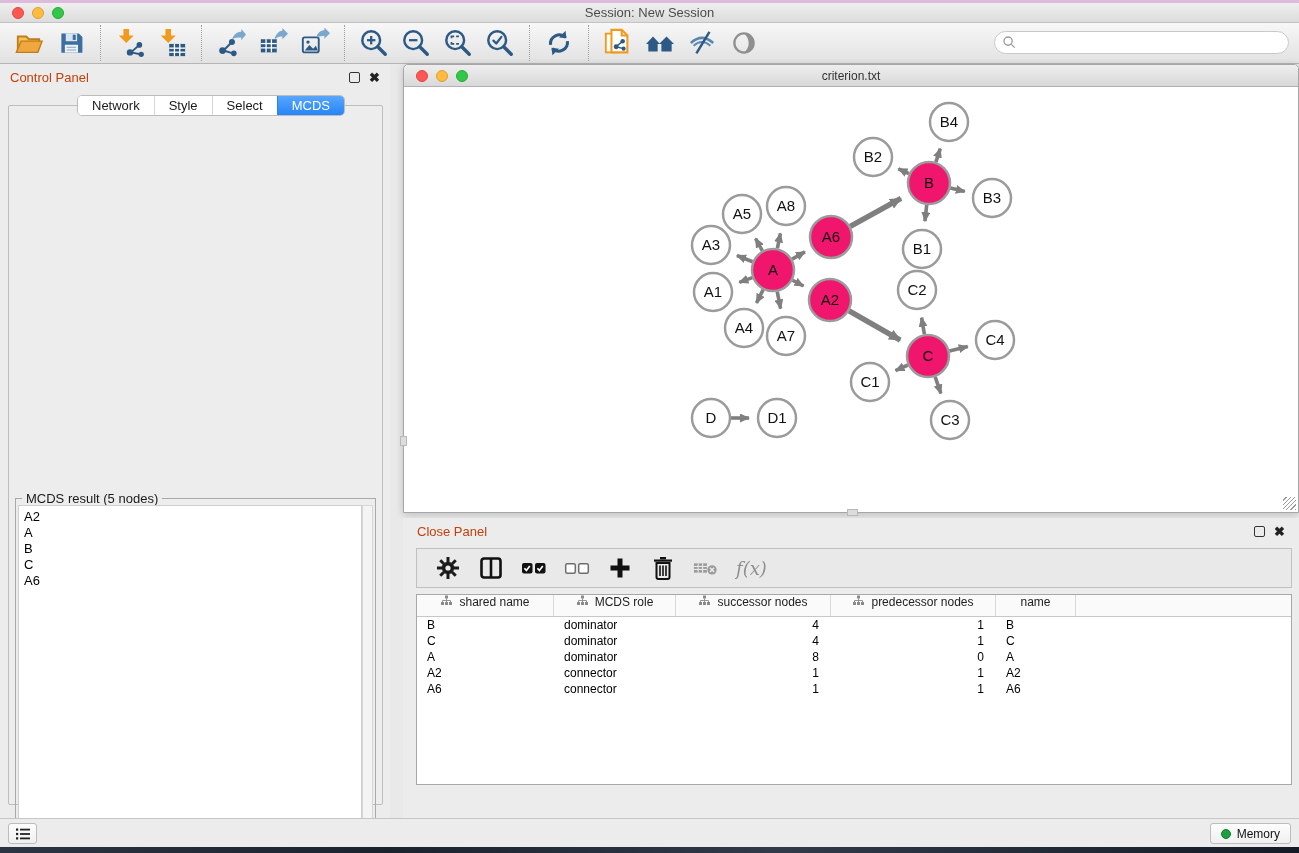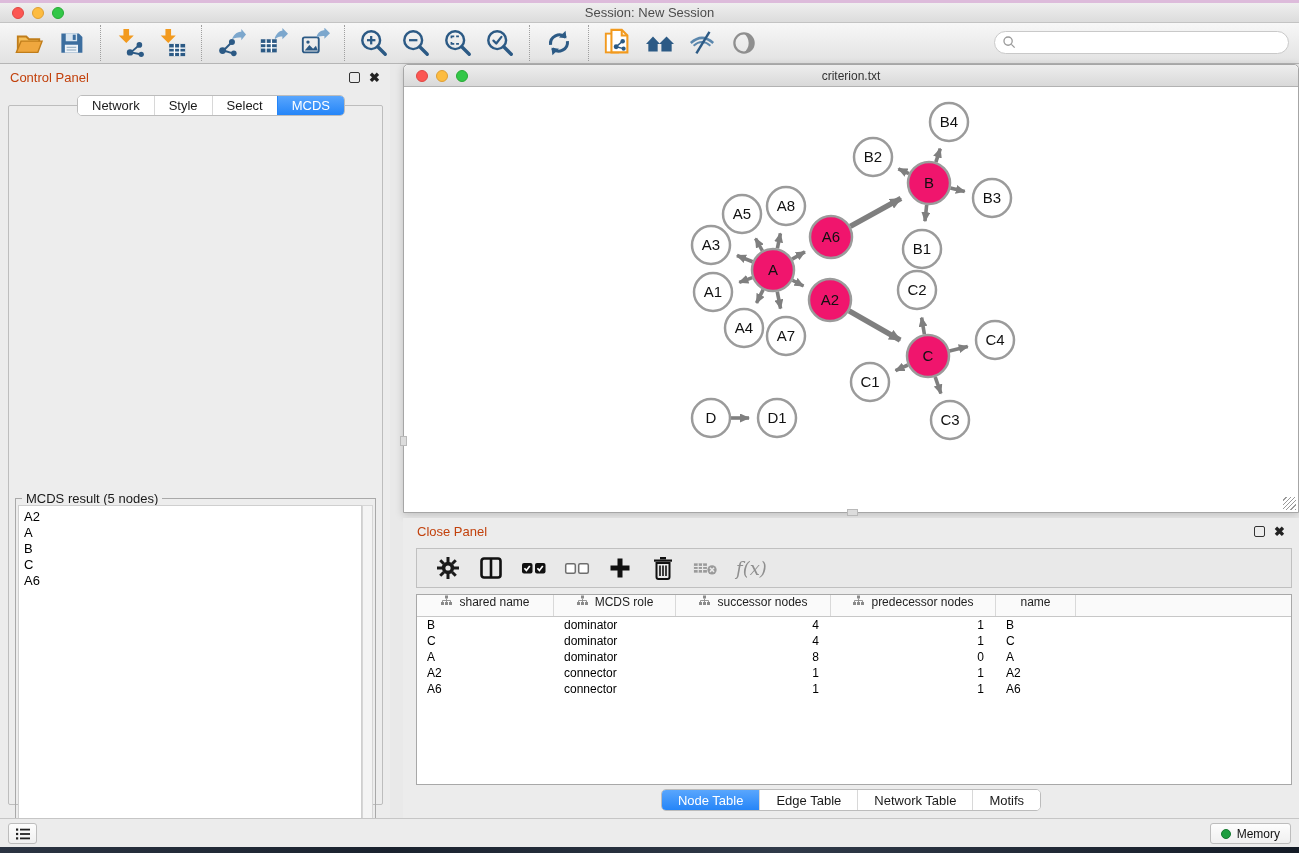--- a/index.html
+++ b/index.html
@@ -602,28 +602,20 @@
         </div>
         <div class="tr">
           <div class="td" style="width: 137px;">A6</div>
           <div class="td" style="width: 122px;">connector</div>
           <div class="td num" style="width: 155px;">1</div>
           <div class="td num" style="width: 165px;">1</div>
           <div class="td" style="width: 80px;">A6</div>
         </div>
       </div>
   </div>
-  <div class="tp-tabs">
-    <div class="seg" id="tp-tabs">
-        <div class="seg-tab active">Node Table</div>
-        <div class="seg-tab">Edge Table</div>
-        <div class="seg-tab">Network Table</div>
-        <div class="seg-tab">Motifs</div>
-      </div>
-  </div>
 </div>
 
 <div class="statusbar">
   <div class="list-btn">
     <svg width="16" height="14" viewBox="0 0 16 14">
       <rect x="1" y="1.5" width="2.2" height="2.2" fill="#222"></rect>
         <line x1="5" y1="2.6" x2="15" y2="2.6" stroke="#222" stroke-width="1.8"></line>
       <rect x="1" y="5.9" width="2.2" height="2.2" fill="#222"></rect>
         <line x1="5" y1="7" x2="15" y2="7" stroke="#222" stroke-width="1.8"></line>
       <rect x="1" y="10.3" width="2.2" height="2.2" fill="#222"></rect>

